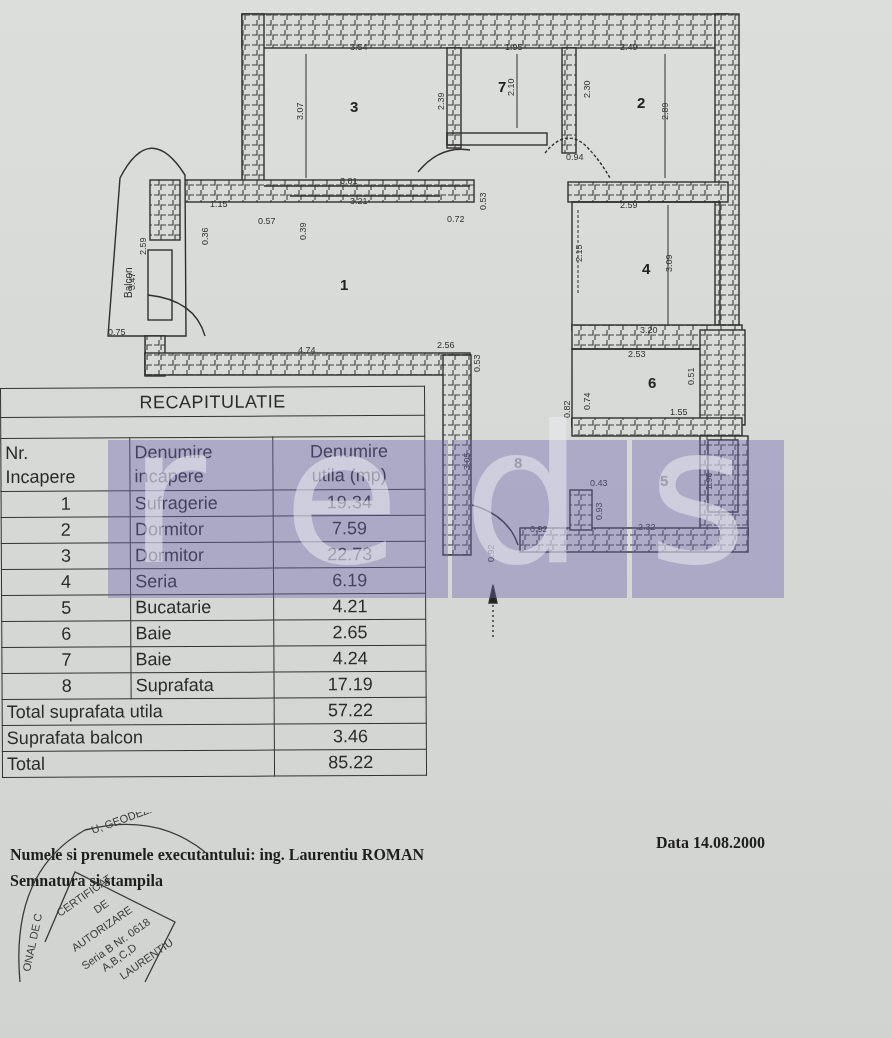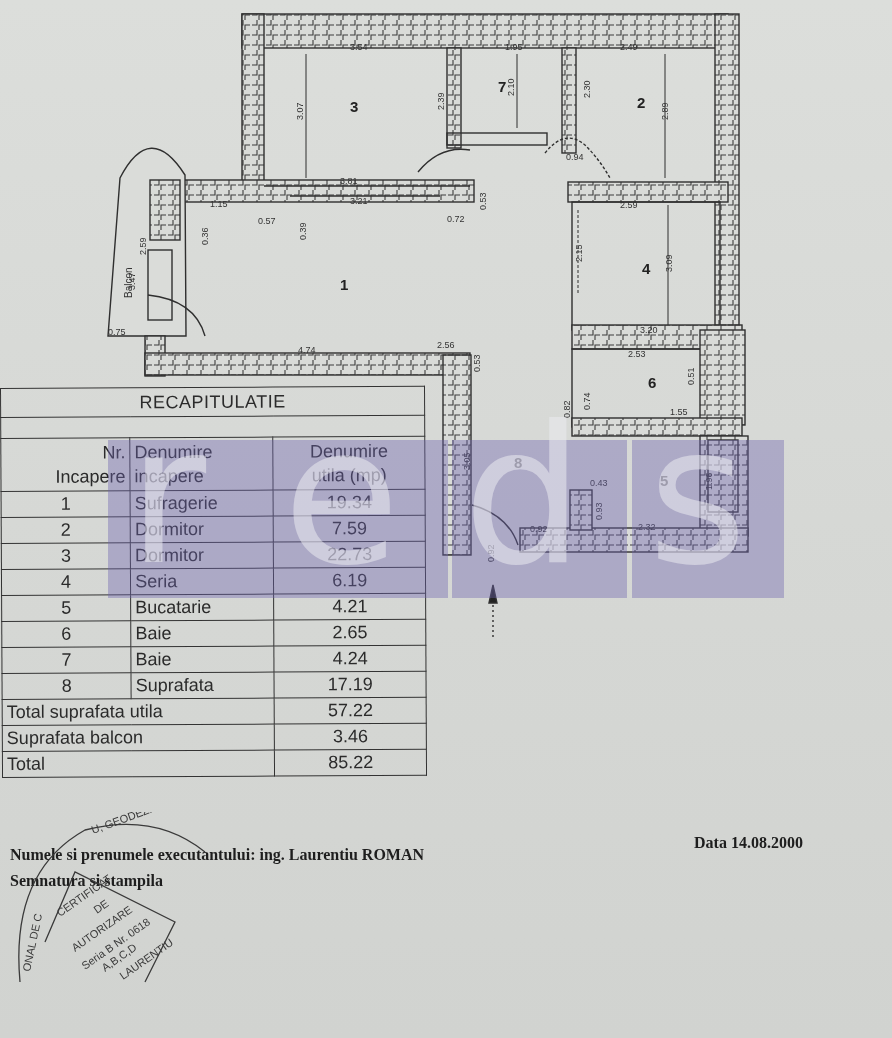--- a/index.html
+++ b/index.html
@@ -16,21 +16,21 @@
 
     
     .recap {
       position: absolute; left: 0; top: 388px; width: 425px;
       border-collapse: collapse; font-size: 18px; color: #2b2b2b;
       transform: rotate(-0.3deg); transform-origin: left top;
     }
     .recap td, .recap th { border: 1.6px solid #333; padding: 0 4px; height: 25px; font-weight: normal; }
     .recap .title { text-align: center; height: 28px; letter-spacing: 0.5px; }
     .recap .blank { height: 20px; }
-    .recap .hdr td { text-align: right; line-height: 24px; vertical-align: middle; height: 52px; }
+    .recap .hdr td { text-align: left; line-height: 24px; vertical-align: middle; height: 52px; }
     .recap .c1 { width: 118px; text-align: center; }
     .recap .c2 { width: 132px; text-align: left; }
     .recap .c3 { width: 140px; text-align: center; }
     .recap .totl { text-align: left; }
 
     
     .watermark {
       position: absolute; left: 108px; top: 440px; width: 676px; height: 158px;
       pointer-events: none;
     }
@@ -243,21 +243,21 @@
     <div class="wm-block" style="left:344px;width:175px;"></div>
     <div class="wm-block" style="left:524px;width:152px;"></div>
     <div class="wm-letter" style="left:20px;">r</div>
     <div class="wm-letter" style="left:175px;">e</div>
     <div class="wm-letter" style="left:355px;">d</div>
     <div class="wm-letter" style="left:540px;">s</div>
   </div>
 
   <div class="footer-line" style="left:10px;top:846px;">Numele si prenumele executantului: ing. Laurentiu ROMAN</div>
   <div class="footer-line" style="left:10px;top:872px;">Semnatura si stampila</div>
-  <div class="footer-line" style="left:694px;top:834px;">Data 14.08.2000</div>
+  <div class="footer-line" style="left:656px;top:834px;">Data 14.08.2000</div>
 
   <div class="stamp">
     <svg width="225" height="180" viewBox="0 0 225 180" xmlns="http://www.w3.org/2000/svg">
       <g fill="none" stroke="#3a3a3a" stroke-width="1.3">
         <path d="M15 170 Q5 60 80 18 Q150 0 200 40"></path>
         <path d="M40 130 L70 60 L170 110 L140 170"></path>
       </g>
       <g font-family="Liberation Sans, sans-serif" font-size="11" fill="#3a3a3a">
         <text transform="translate(88 22) rotate(-20)">U, GEODEZIE</text>
         <text transform="translate(25 160) rotate(-78)">ONAL DE C</text>

